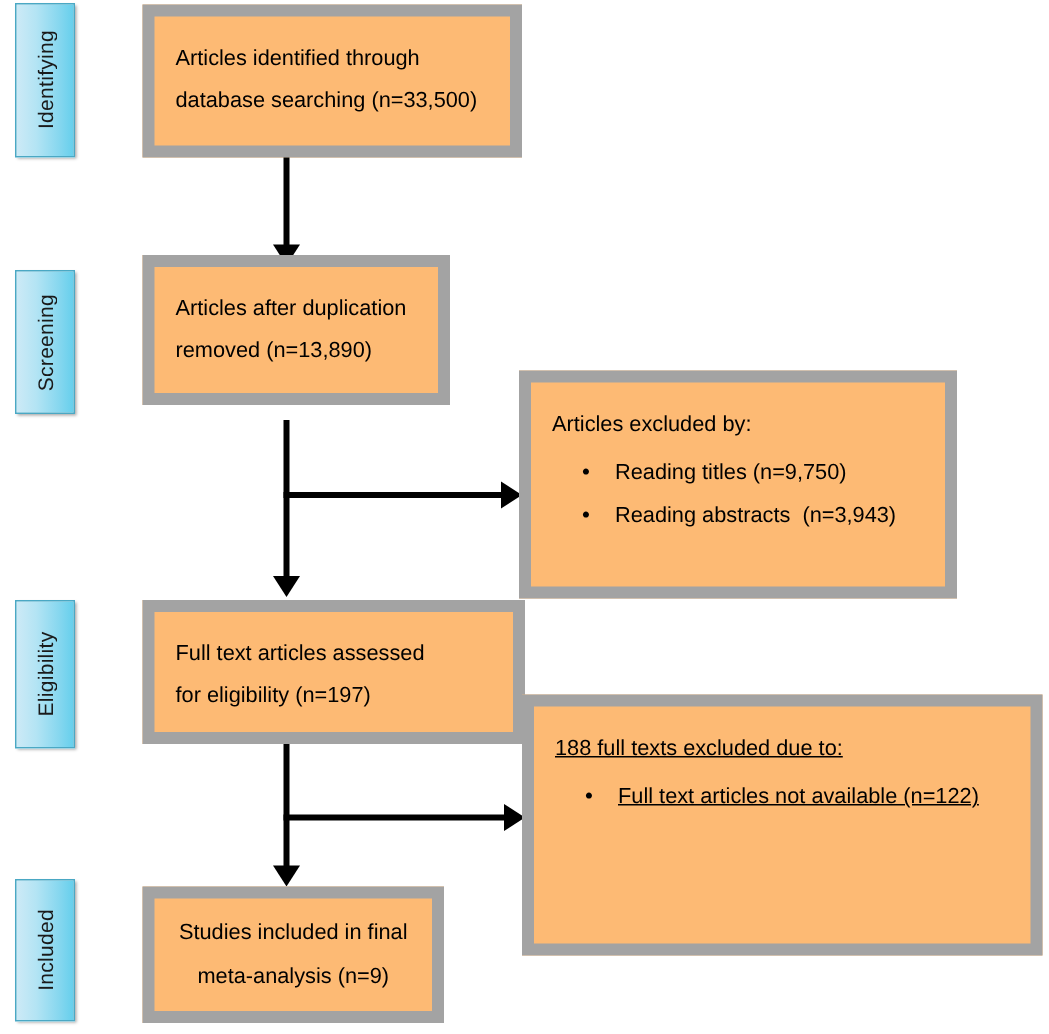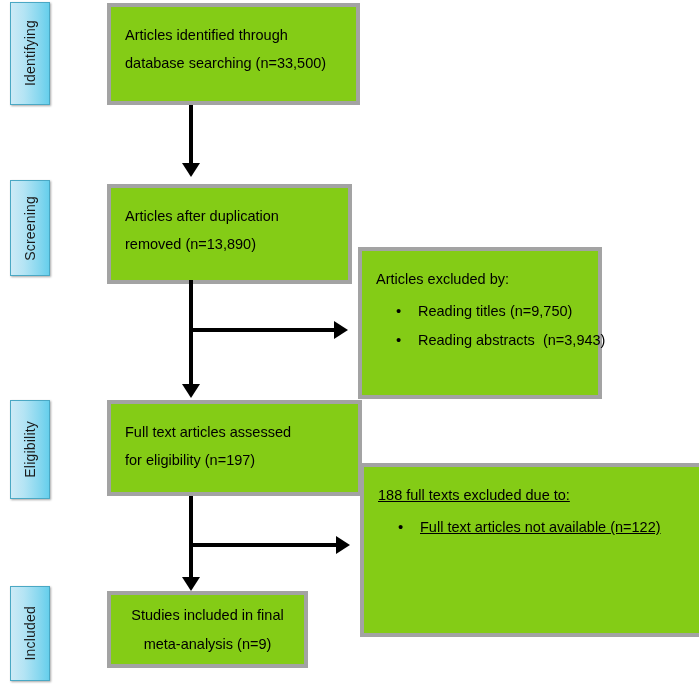--- a/index.html
+++ b/index.html
@@ -35,27 +35,26 @@
     font-size: 14px;
     color: #1a1a1a;
     white-space: nowrap;
     letter-spacing: 0.2px;
   }
 
   
   .node {
     position: absolute;
     box-sizing: border-box;
-    border: 4px solid #a3a3a3;
-    background: #84cc16;
+    border: 8px solid #a3a3a3;
+    background: #fdba74;
     padding: 14px 14px 10px 14px;
     font-size: 14.5px;
     line-height: 1.95;
     color: #000000;
-    margin-left: 12px;
   }
   .node.centered {
     display: flex;
     flex-direction: column;
     align-items: center;
     justify-content: center;
     text-align: center;
     padding: 10px;
     line-height: 2.0;
   }
@@ -130,32 +129,32 @@
   </div>
 
   <div class="node" style="left:95px; top:3px; width:253px; height:102px;">
     <span class="line">Articles identified through</span>
     <span class="line">database searching (n=33,500)</span>
   </div>
 
   <div class="vline" style="left:189px; top:105px; height:59px;"></div>
   <div class="arrow-down" style="left:182px; top:163px;"></div>
 
-  <div class="node" style="left:95px; top:184px; width:245px; height:100px;">
+  <div class="node" style="left:95px; top:170px; width:205px; height:100px;">
     <span class="line">Articles after duplication</span>
     <span class="line">removed (n=13,890)</span>
   </div>
 
   <div class="vline" style="left:189px; top:280px; height:105px;"></div>
   <div class="arrow-down" style="left:182px; top:384px;"></div>
 
   <div class="hline" style="left:189px; top:328px; width:147px;"></div>
   <div class="arrow-right" style="left:334px; top:321px;"></div>
 
-  <div class="node" style="left:346px; top:247px; width:244px; height:152px;">
+  <div class="node" style="left:346px; top:247px; width:292px; height:152px;">
     <span class="node-head">Articles excluded by:</span>
     <ul class="bullets">
       <li>Reading titles (n=9,750)</li>
       <li>Reading abstracts  (n=3,943)</li>
     </ul>
   </div>
 
   <div class="node" style="left:95px; top:400px; width:255px; height:96px;">
     <span class="line">Full text articles assessed</span>
     <span class="line">for eligibility (n=197)</span>
@@ -167,18 +166,18 @@
   <div class="hline" style="left:189px; top:543px; width:149px;"></div>
   <div class="arrow-right" style="left:336px; top:536px;"></div>
 
   <div class="node" style="left:348px; top:463px; width:347px; height:174px;text-decoration:underline;">
     <span class="node-head">188 full texts excluded due to:</span>
     <ul class="bullets">
       <li>Full text articles not available (n=122)</li>
     </ul>
   </div>
 
-  <div class="node centered" style="left:95px; top:591px; width:201px; height:77px;">
+  <div class="node centered" style="left:95px; top:591px; width:201px; height:91px;">
     <span class="line">Studies included in final</span>
     <span class="line">meta-analysis (n=9)</span>
   </div>
 
 </div>
 
 </body></html>

